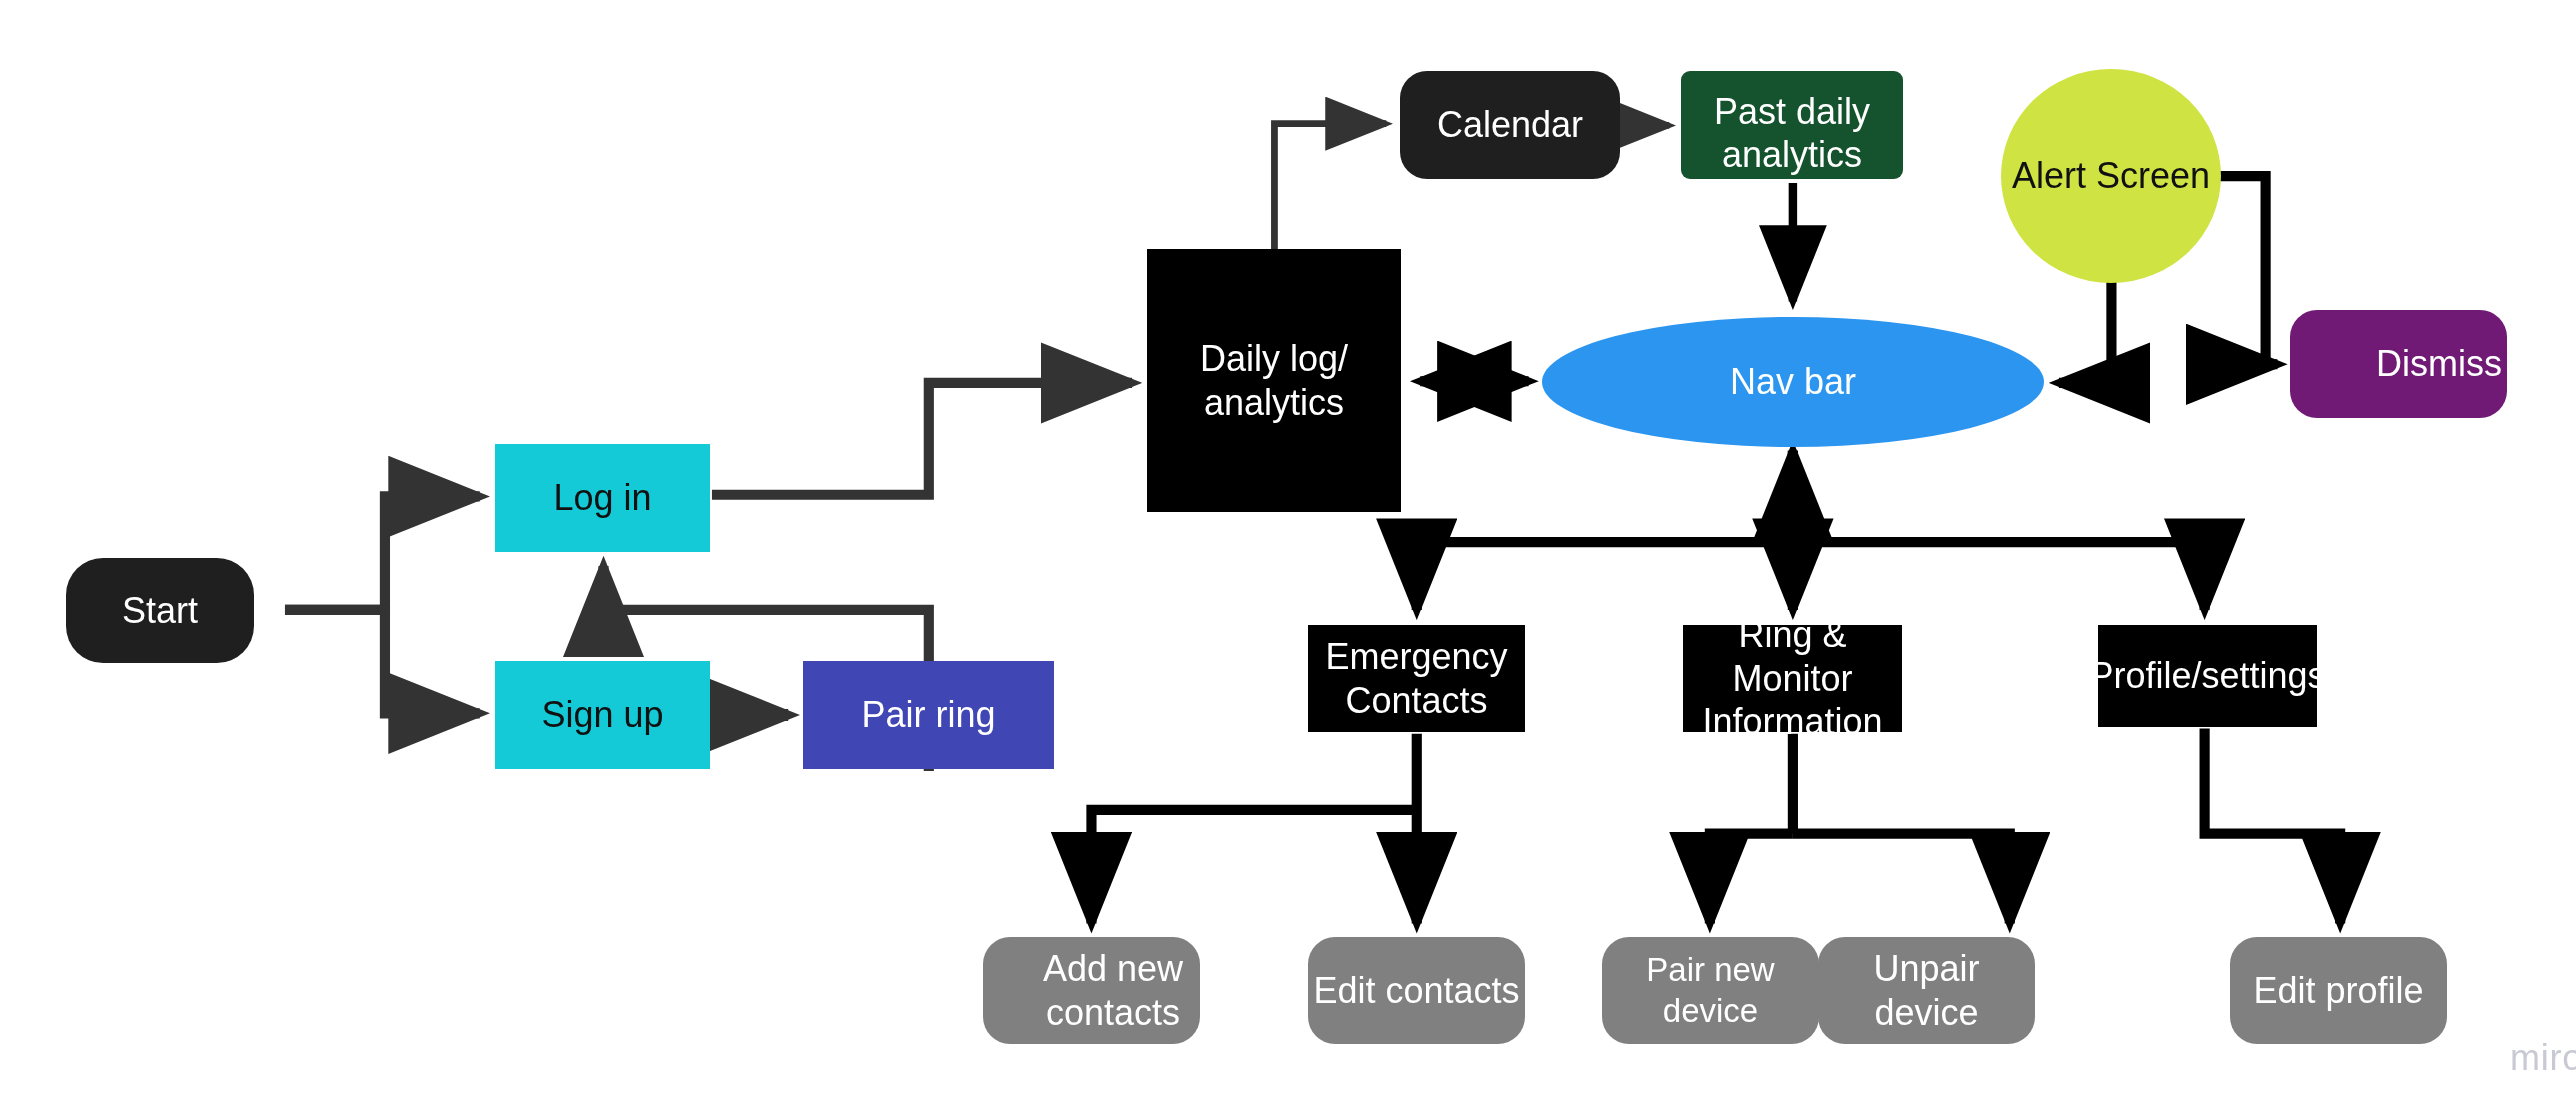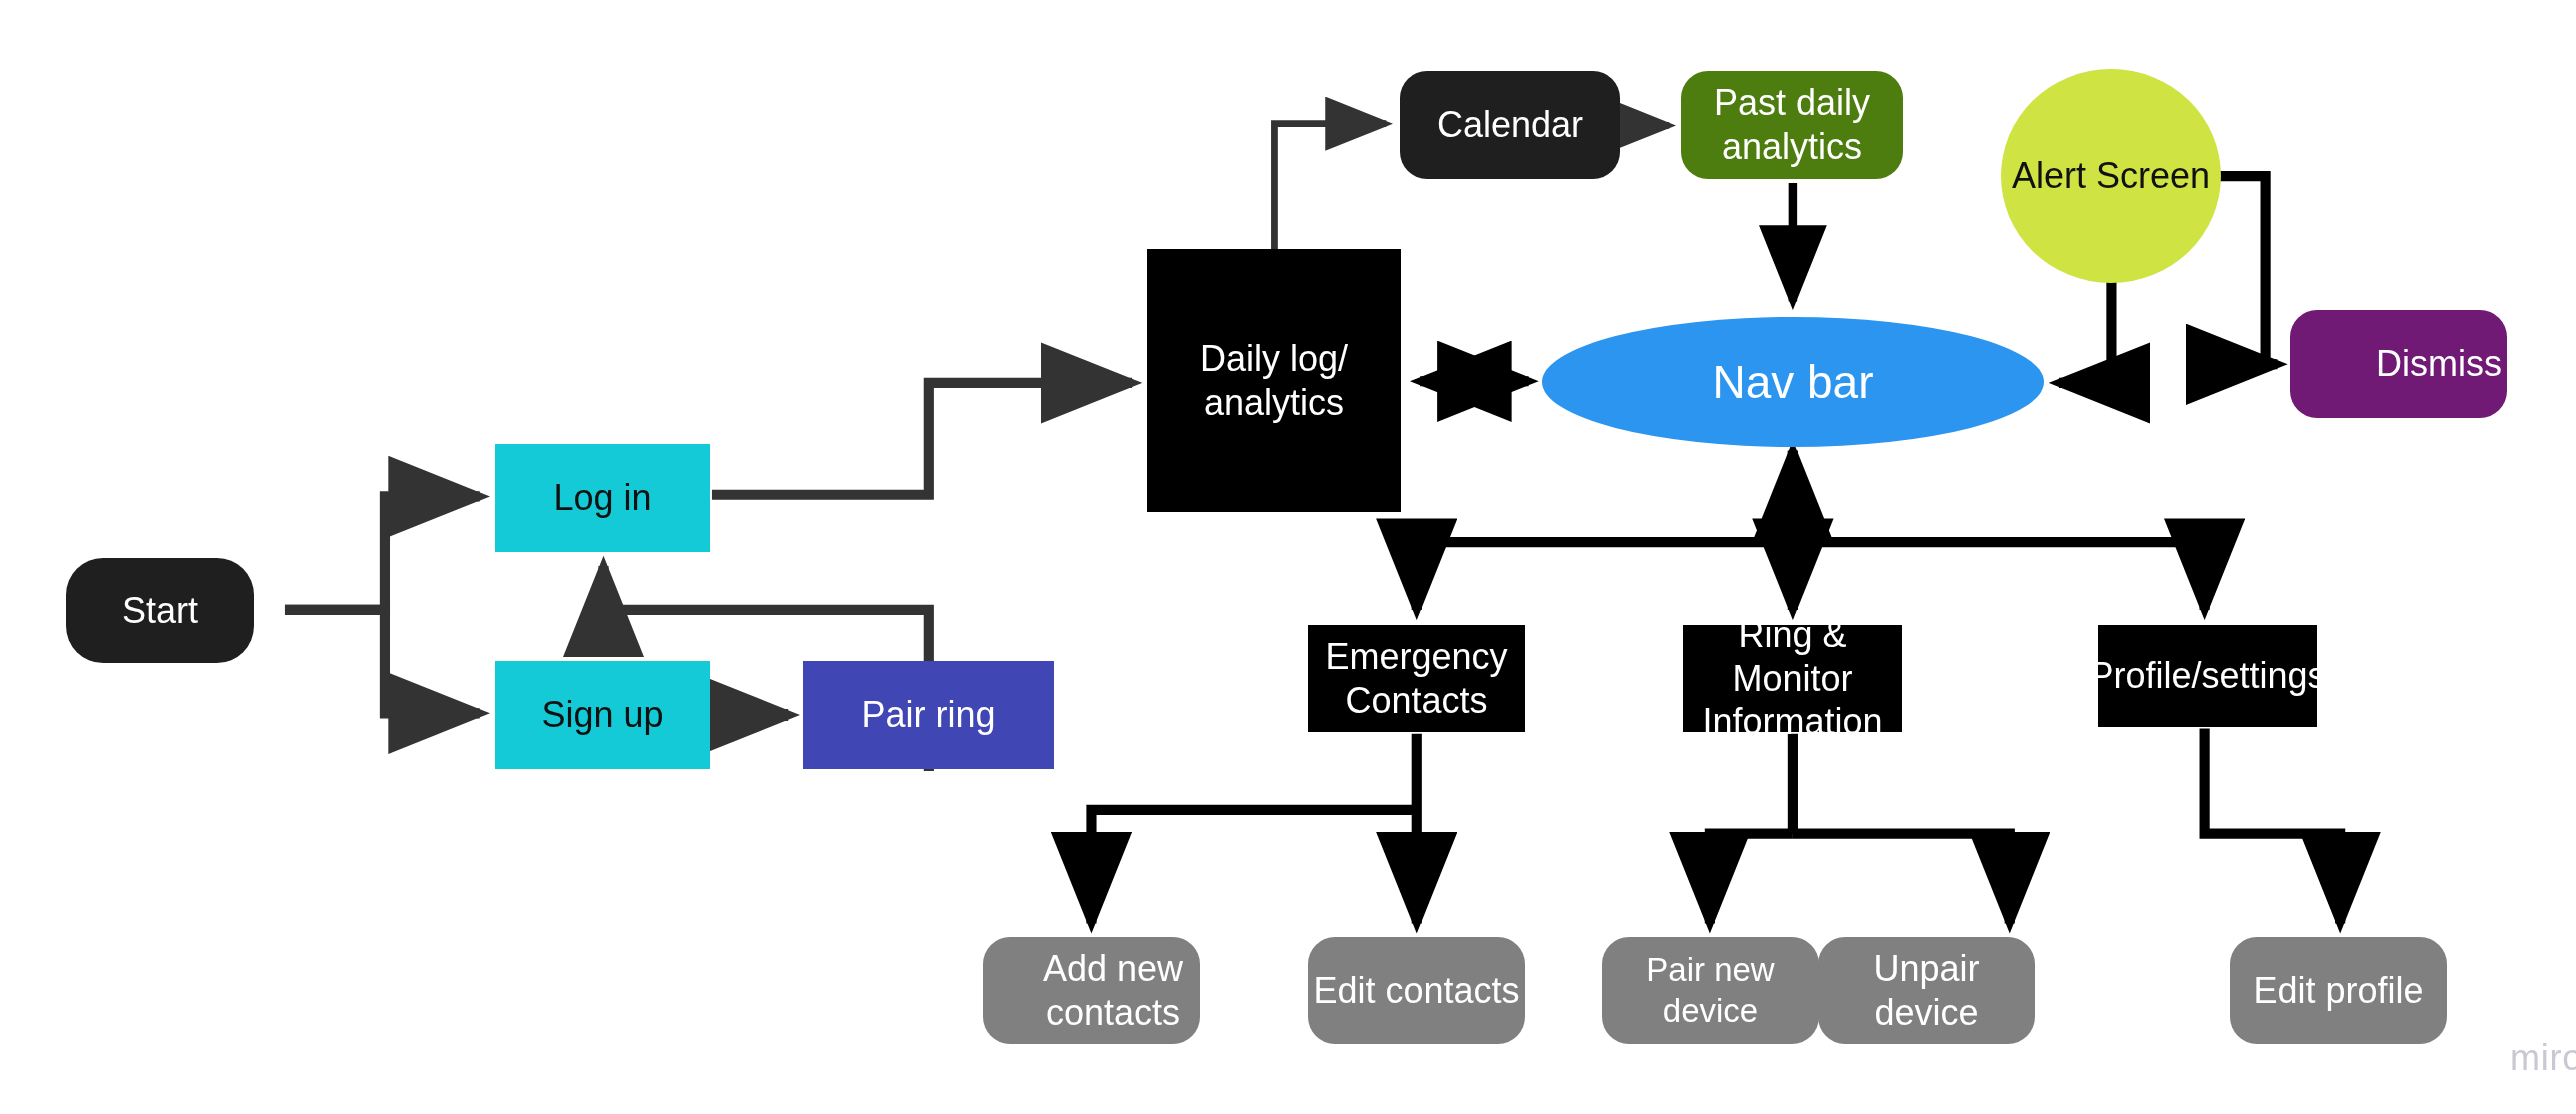--- a/index.html
+++ b/index.html
@@ -166,26 +166,26 @@
 
   <div class="node sq" style="left: 1147px; top: 249px; width: 254px; height: 263px; background: rgb(0, 0, 0); color: rgb(255, 255, 255); font-size: 36px;">
     <span>Daily log/
 analytics</span>
   </div>
 
   <div class="node round-s" style="left: 1400px; top: 71px; width: 220px; height: 108px; background: rgb(31, 31, 31); color: rgb(255, 255, 255); font-size: 36px; border-radius: 27px;">
     <span>Calendar</span>
   </div>
 
-  <div class="node round-s" style="left: 1681px; top: 71px; width: 222px; height: 108px; background: #4d7c0f; color: rgb(255, 255, 255); font-size: 36px; border-radius: 27px;">
+  <div class="node round-s" style="left: 1681px; top: 71px; width: 222px; height: 108px; background: #14532d; color: rgb(255, 255, 255); font-size: 36px; border-radius: 9px; align-items: flex-end;">
     <span>Past daily
 analytics</span>
   </div>
 
-  <div class="node pill" style="left: 1542px; top: 317px; width: 502px; height: 130px; background: rgb(43, 149, 239); color: rgb(255, 255, 255); font-size: 46px;">
+  <div class="node pill" style="left: 1542px; top: 317px; width: 502px; height: 130px; background: rgb(43, 149, 239); color: rgb(255, 255, 255); font-size: 36px;">
     <span>Nav bar</span>
   </div>
 
   <div class="node pill" style="left: 2001px; top: 69px; width: 220px; height: 214px; background: rgb(207, 227, 67); color: rgb(17, 17, 17); font-size: 36px;">
     <span>Alert Screen</span>
   </div>
 
   <div class="node round-s" style="left: 2290px; top: 310px; width: 217px; height: 108px; background: #701a75; color: rgb(255, 255, 255); font-size: 36px; border-radius: 27px; justify-content: flex-end;">
     <span>Dismiss</span>
   </div>

